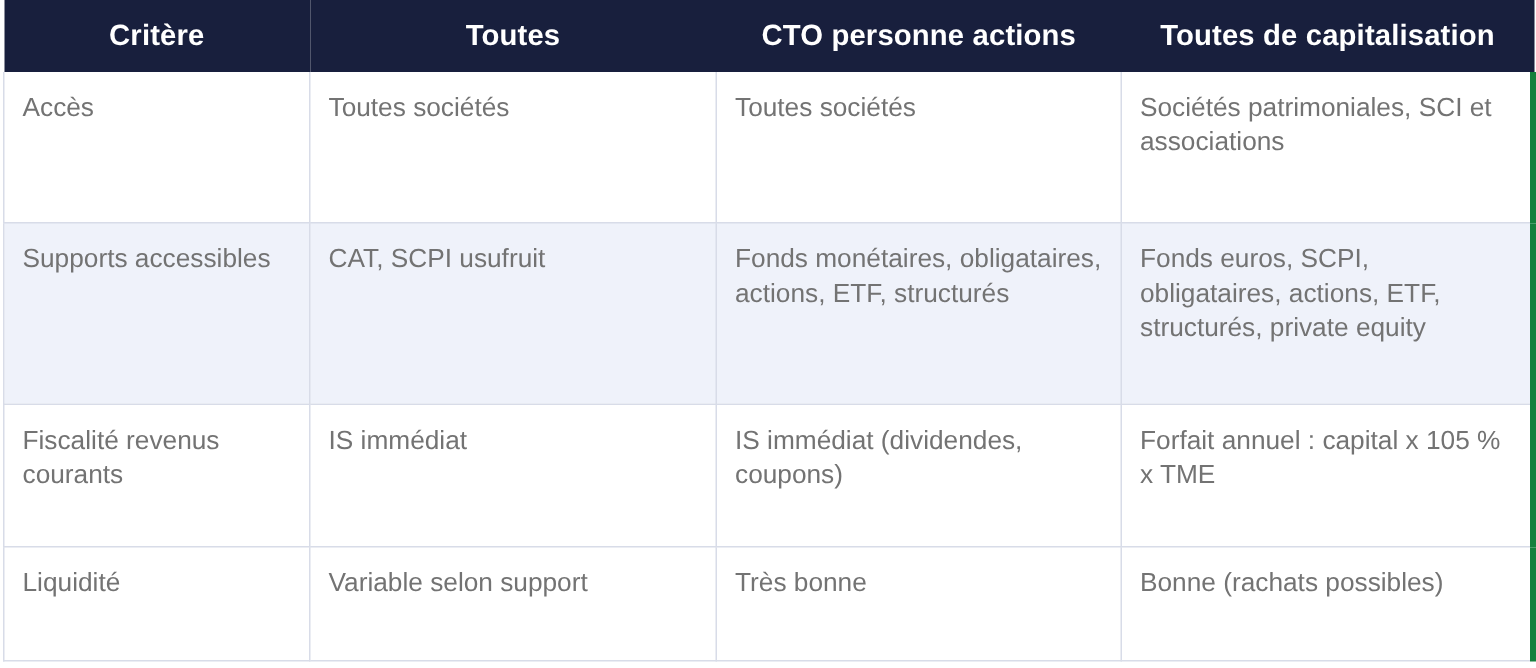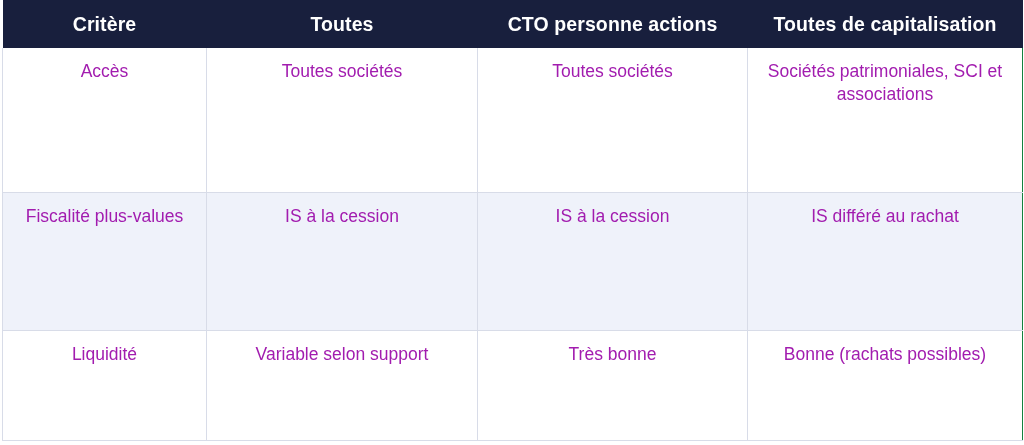--- a/index.html
+++ b/index.html
@@ -43,31 +43,31 @@
     text-align: center;
     vertical-align: middle;
     height: 48px;
     padding: 0 6px;
     border: none;
     letter-spacing: 0.1px;
   }
 
   tbody td {
     font-size: 17.5px;
-    color: #a21caf;
-    text-align: center;
+    color: #737373;
+    text-align: left;
     vertical-align: top;
     padding: 12px 12px 12px 12px;
     border-right: 1px solid #d8dce8;
     border-bottom: 1px solid #d8dce8;
     line-height: 1.32;
     word-wrap: break-word;
   }
   tbody td:last-child {
-    border-right: 1px solid #15803d;
+    border-right: 6px solid #15803d;
   }
   tbody tr td:first-child {
     border-left: 1px solid #d8dce8;
   }
 
   tbody tr.row-odd td  { background: #ffffff; }
   tbody tr.row-even td { background: #eff2fa; }
 
   
   tbody tr.r1 td { height: 69px; }
@@ -95,25 +95,31 @@
         <th>Toutes de capitalisation</th>
       </tr>
     </thead>
     <tbody>
       <tr class="row-odd r1">
         <td>Accès</td>
         <td>Toutes sociétés</td>
         <td>Toutes sociétés</td>
         <td>Sociétés patrimoniales, SCI et associations</td>
       </tr>
-      <tr class="row-even r4">
-        <td>Fiscalité plus-values</td>
-        <td>IS à la cession</td>
-        <td>IS à la cession</td>
-        <td>IS différé au rachat</td>
+      <tr class="row-even r2">
+        <td>Supports accessibles</td>
+        <td>CAT, SCPI usufruit</td>
+        <td>Fonds monétaires, obligataires, actions, ETF, structurés</td>
+        <td>Fonds euros, SCPI, obligataires, actions, ETF, structurés, private equity</td>
+      </tr>
+      <tr class="row-odd r3">
+        <td>Fiscalité revenus courants</td>
+        <td>IS immédiat</td>
+        <td>IS immédiat (dividendes, coupons)</td>
+        <td>Forfait annuel : capital x 105 % x TME</td>
       </tr>
       <tr class="row-odd r5">
         <td>Liquidité</td>
         <td>Variable selon support</td>
         <td>Très bonne</td>
         <td>Bonne (rachats possibles)</td>
       </tr>
 
     </tbody>
   </table>

